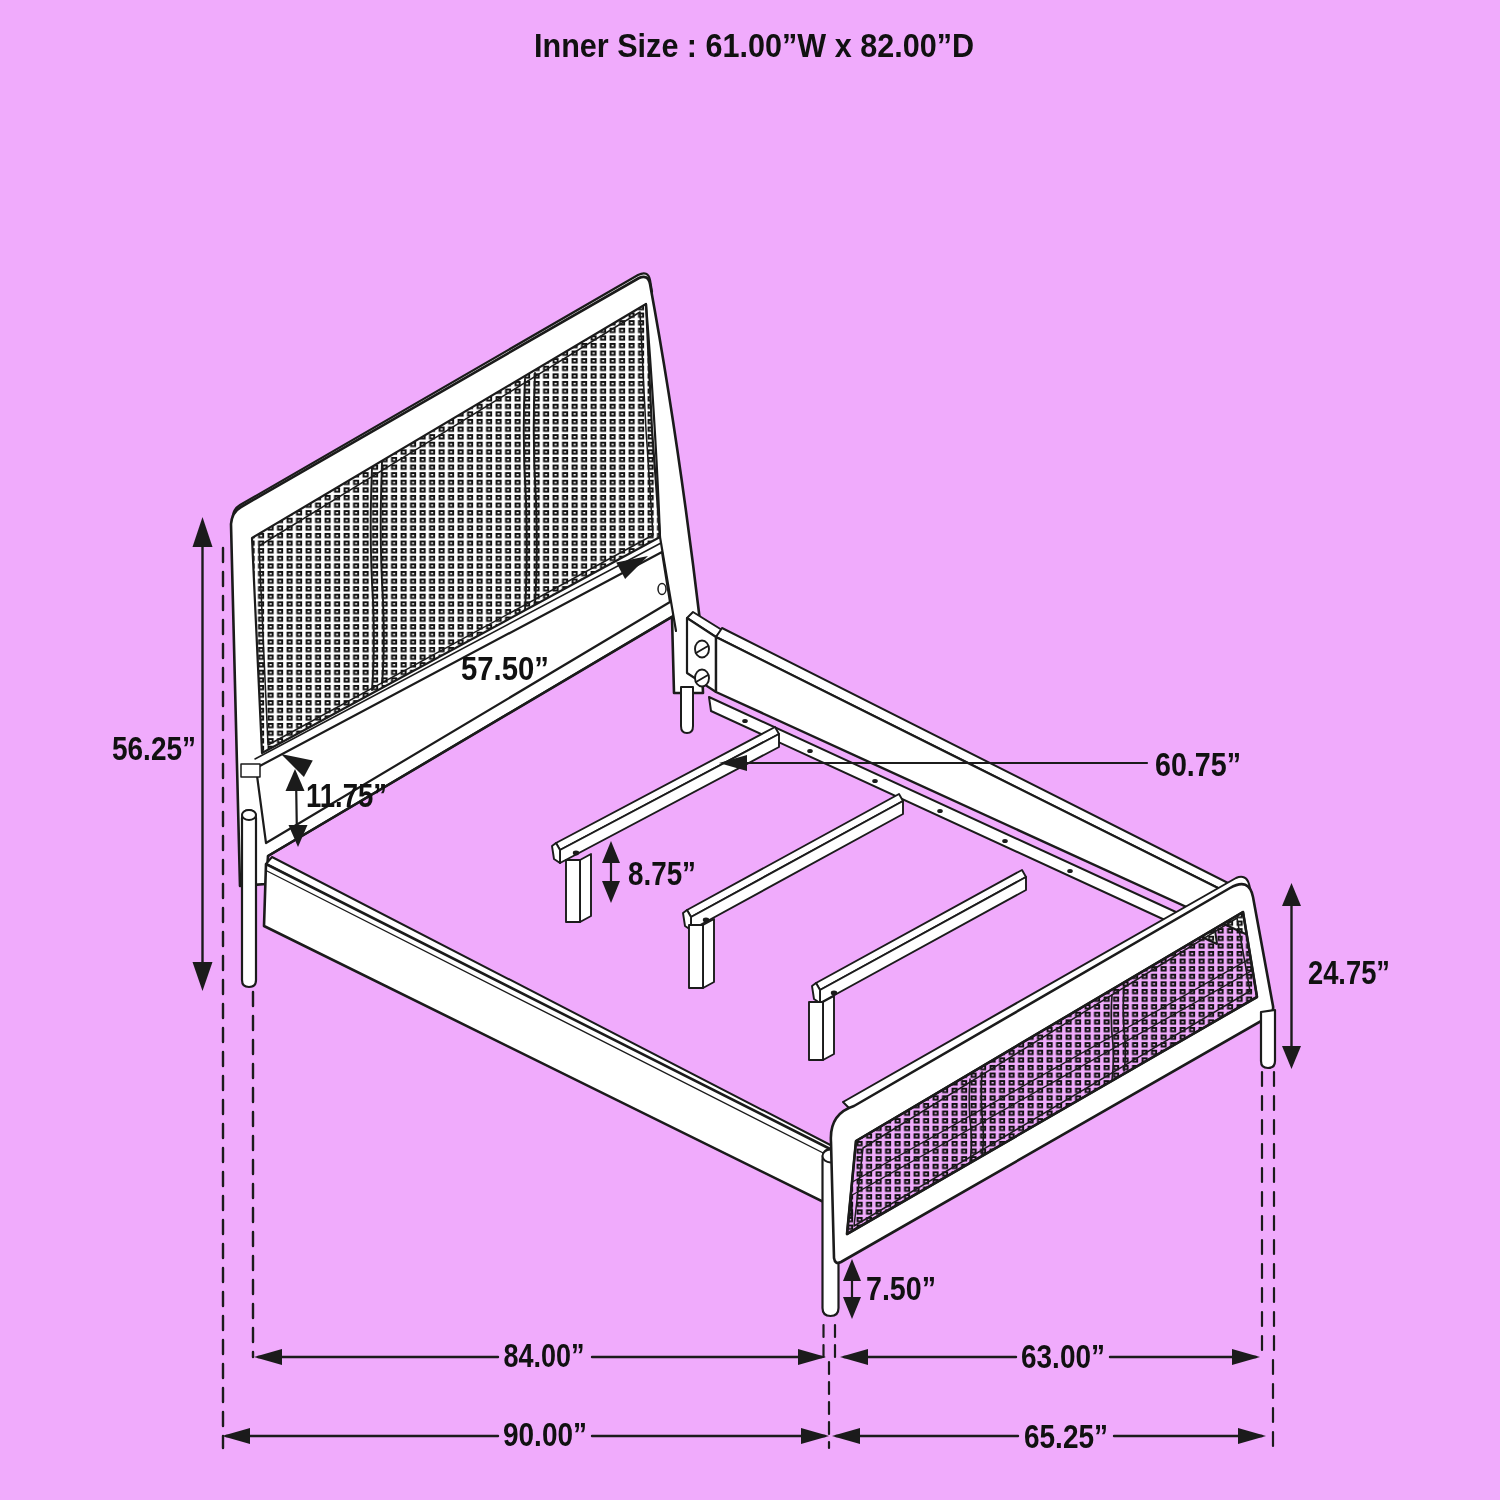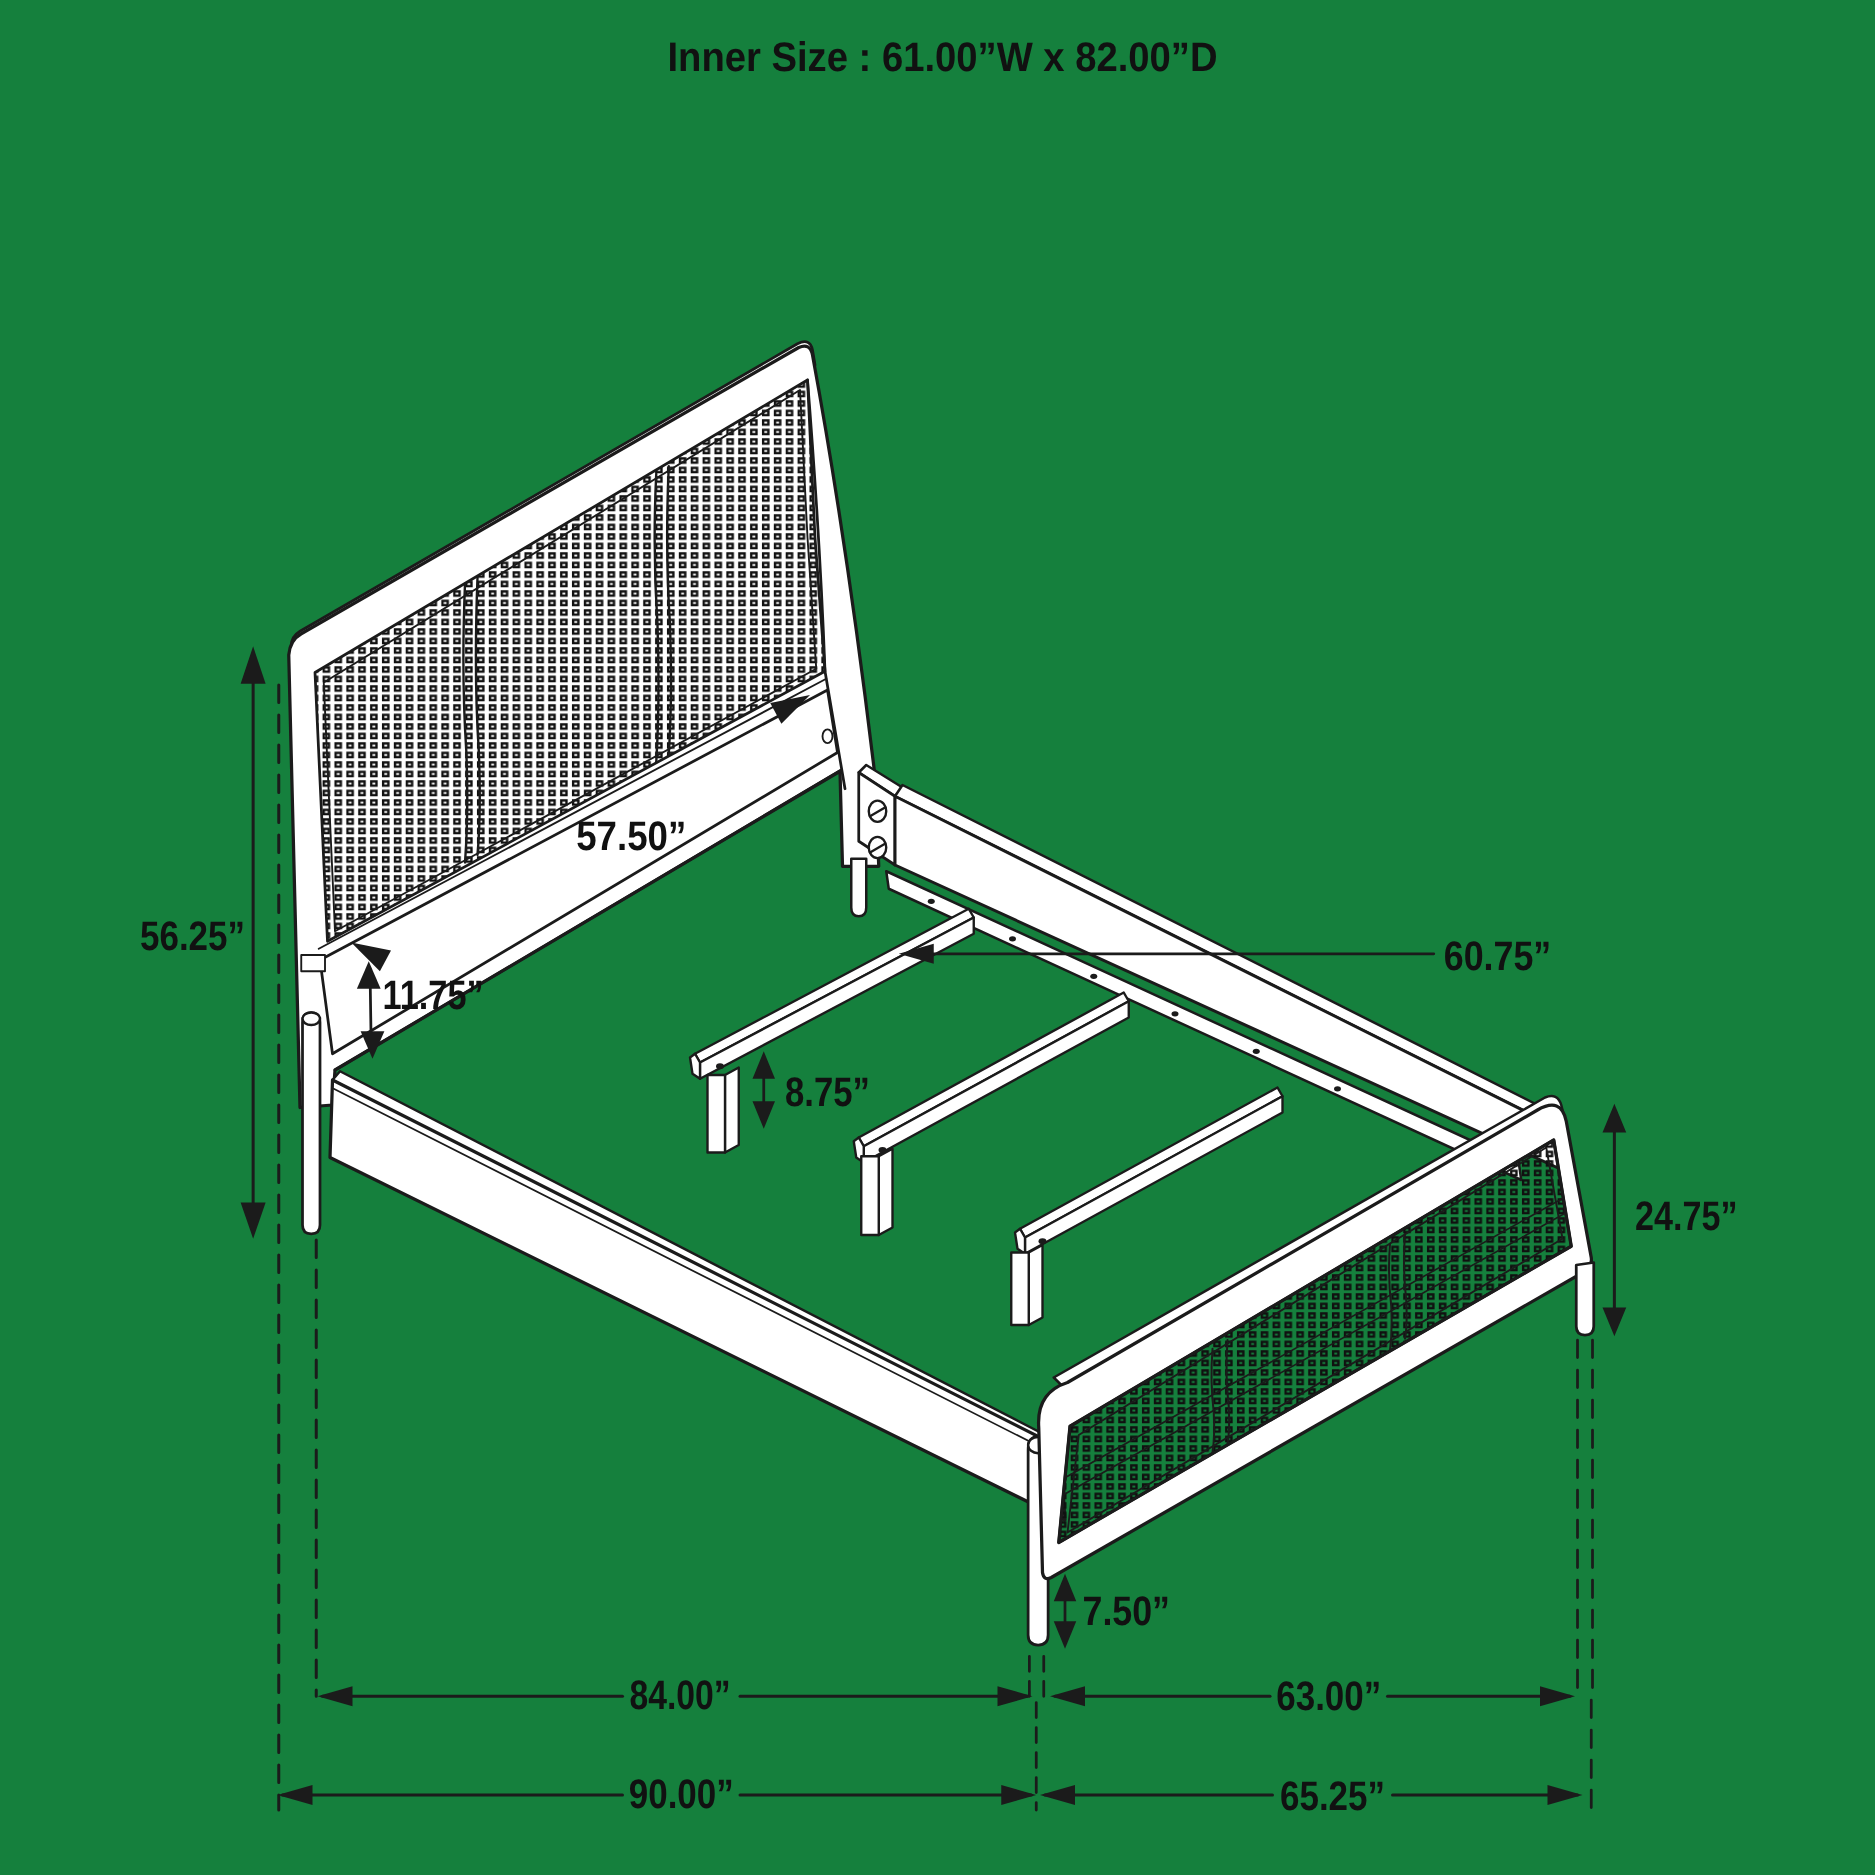--- a/index.html
+++ b/index.html
@@ -1,16 +1,16 @@
 <!DOCTYPE html>
 <html><head>
 <meta charset="utf-8">
 <style>
   html,body{margin:0;padding:0;background:#ffffff;}
-  .wrap{width:1500px;height:1500px;position:relative;background:#15803d;}
+  .wrap{width:1500px;height:1500px;position:relative;background:#f0abfc;}
   text{font-family:"Liberation Sans", sans-serif;font-weight:bold;fill:#111;}
 </style>
 </head>
 <body>
 <div class="wrap">
 <svg width="1500" height="1500" viewBox="0 0 1500 1500" xmlns="http://www.w3.org/2000/svg">
 <defs>
   <pattern id="hbmesh" width="9.5" height="7.6" patternUnits="userSpaceOnUse">
     <rect x="2.5" y="1.9" width="4.2" height="3.4" fill="none" stroke="#101010" stroke-width="1.9"></rect>
   </pattern>

